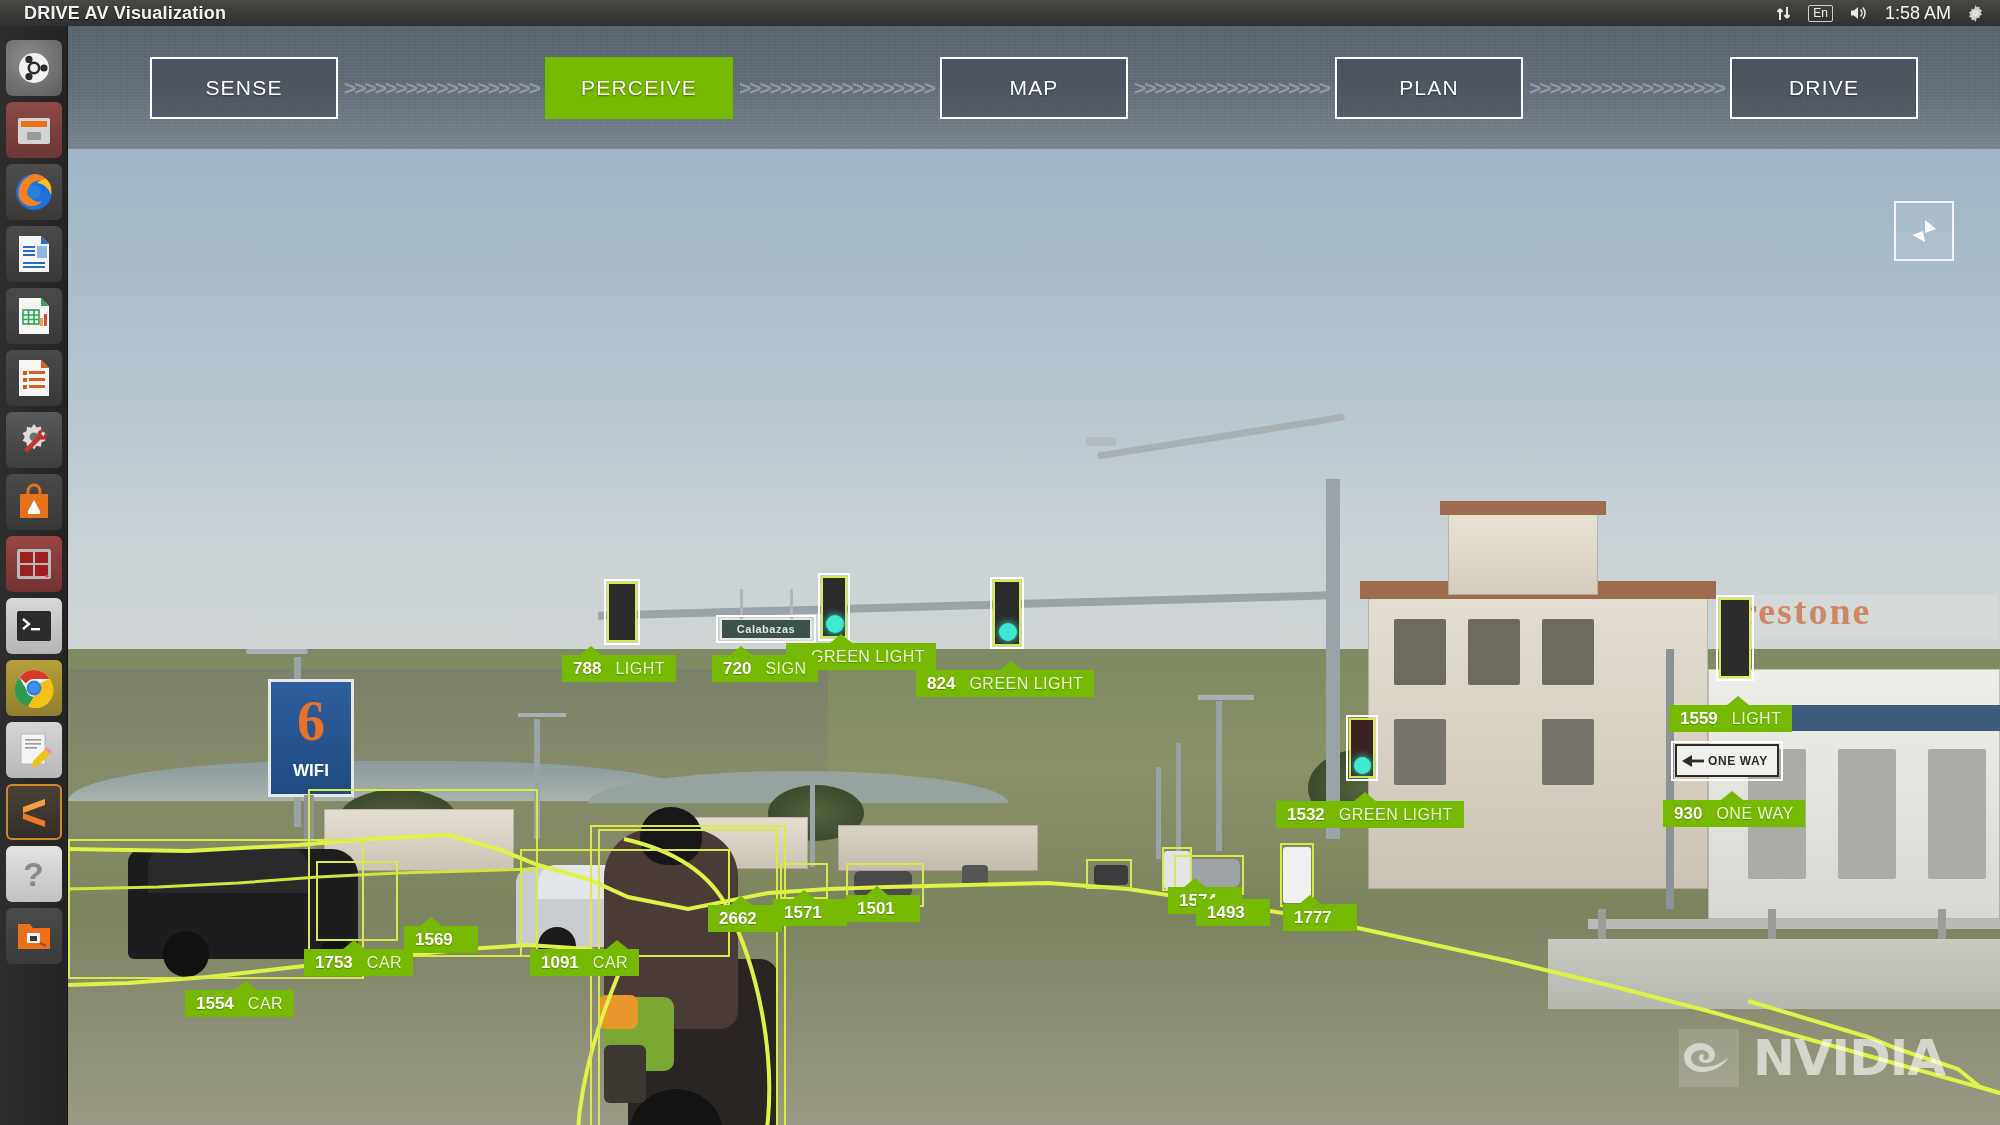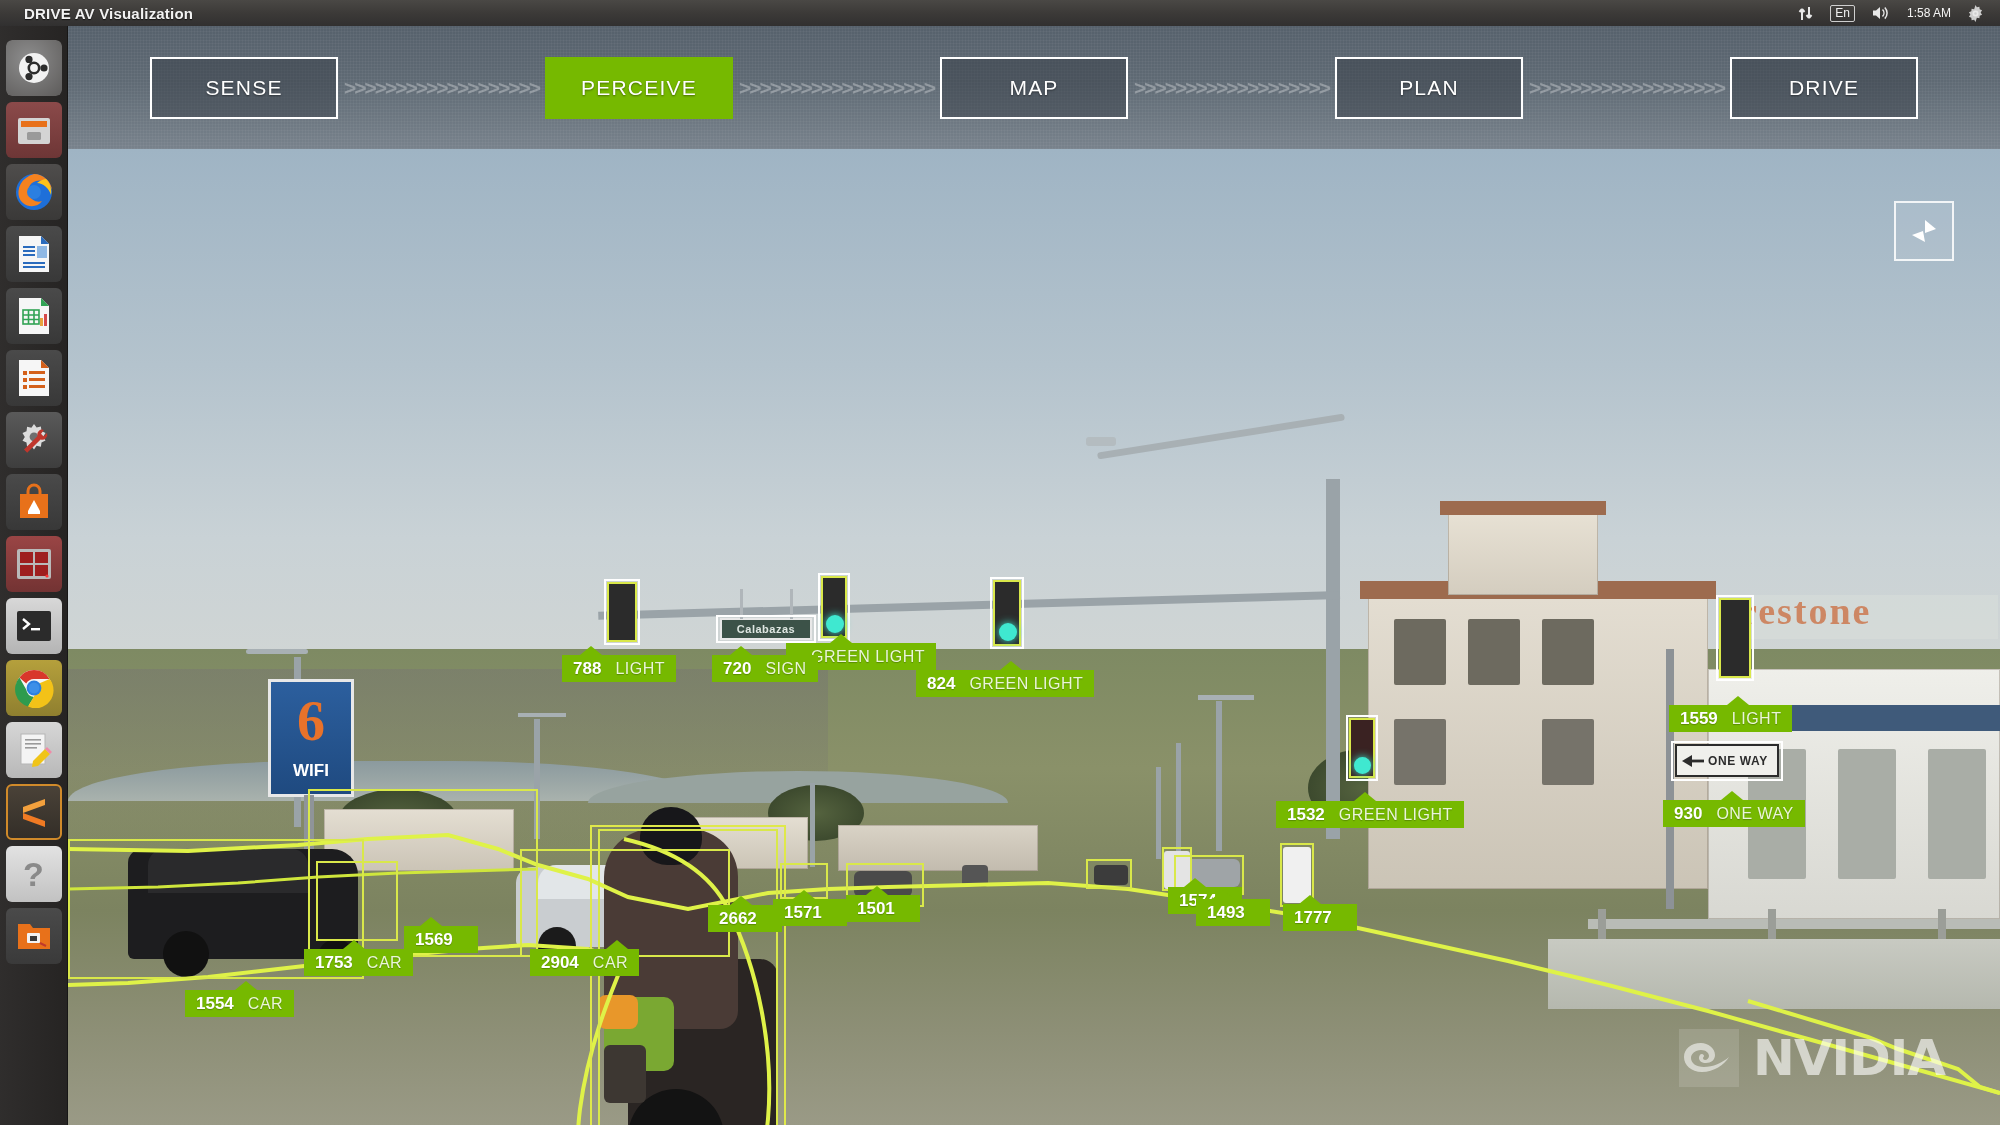--- a/index.html
+++ b/index.html
@@ -10,30 +10,30 @@
   }
   #root { position: relative; width: 2000px; height: 1125px; }
 
   
   #titlebar {
     position: absolute; left: 0; top: 0; width: 2000px; height: 26px;
     background: linear-gradient(to bottom, #4a4845 0%, #3c3a38 50%, #313030 100%);
     display: flex; align-items: center; z-index: 60;
   }
   #titlebar .title {
-    margin-left: 24px; color: #f2f2f2; font-size: 15px; font-weight: bold;
+    margin-left: 24px; color: #f2f2f2; font-size: 18px; font-weight: bold;
     letter-spacing: .2px; text-shadow: 0 1px 1px rgba(0,0,0,.7);
   }
   #tray { margin-left: auto; display: flex; align-items: center; gap: 16px; padding-right: 16px; }
   #tray .ti { color: #e8e8e8; font-size: 15px; line-height: 1; display: flex; align-items: center; }
   #tray .kb {
     border: 1px solid #cfcfcf; border-radius: 2px; padding: 0 4px;
     font-size: 12px; color: #f0f0f0; line-height: 15px;
   }
-  #tray .clock { color: #f4f4f4; font-size: 12px; text-align: right; }
+  #tray .clock { color: #f4f4f4; font-size: 18px; text-align: right; }
 
   
   #launcher {
     position: absolute; left: 0; top: 26px; width: 68px; height: 1099px;
     background: linear-gradient(to right, rgba(48,46,45,.97), rgba(38,36,35,.97));
     border-right: 1px solid rgba(0,0,0,.5);
     z-index: 55; padding-top: 6px;
   }
   .li {
     position: relative; width: 56px; height: 56px; margin: 4px auto 6px;
@@ -578,21 +578,21 @@
         <span class="id">1753</span>
         <span class="cls">CAR</span>
       </div>
       <div class="tag" style="left:336px;top:777px;">
         <span class="pointer" style="left:16px;"></span>
         <span class="id">1569</span>
         <span class="cls"></span>
       </div>
       <div class="tag" style="left:462px;top:800px;">
         <span class="pointer" style="left:76px;"></span>
-        <span class="id">2904</span>
+        <span class="id">1091</span>
         <span class="cls">CAR</span>
       </div>
       <div class="tag" style="left:640px;top:756px;">
         <span class="pointer" style="left:22px;"></span>
         <span class="id">2662</span>
         <span class="cls"></span>
       </div>
       <div class="tag" style="left:705px;top:750px;">
         <span class="pointer" style="left:20px;"></span>
         <span class="id">1571</span>

